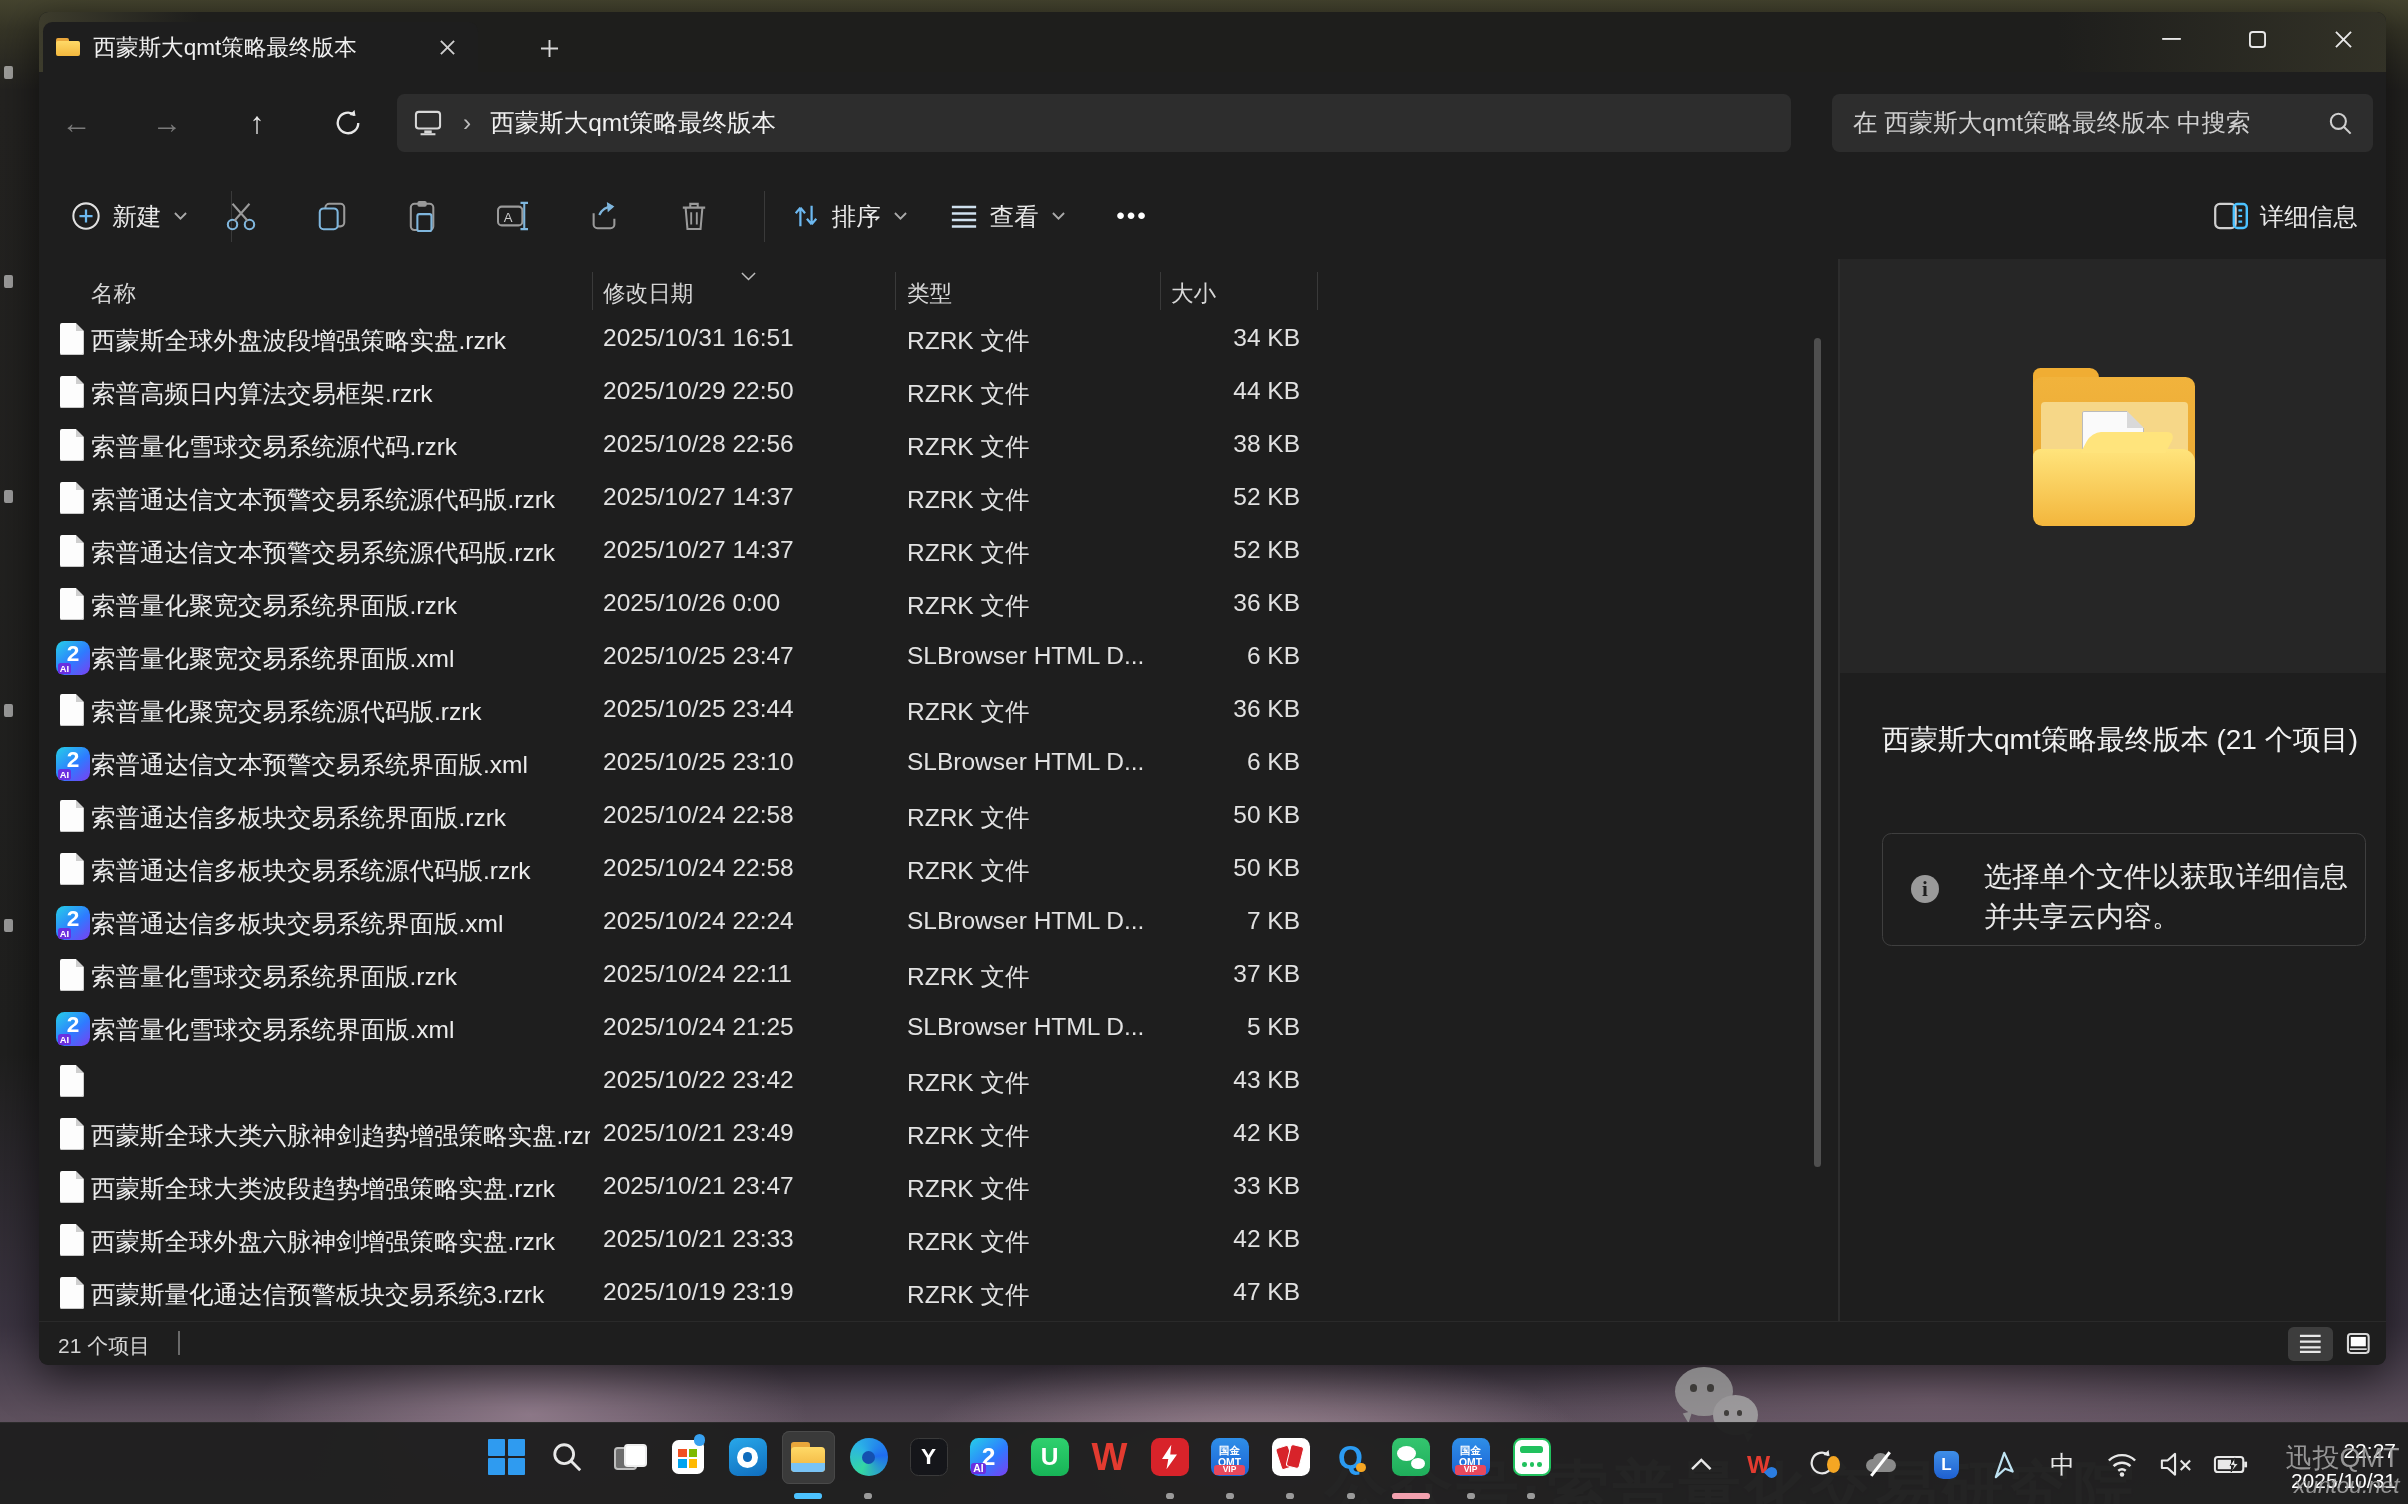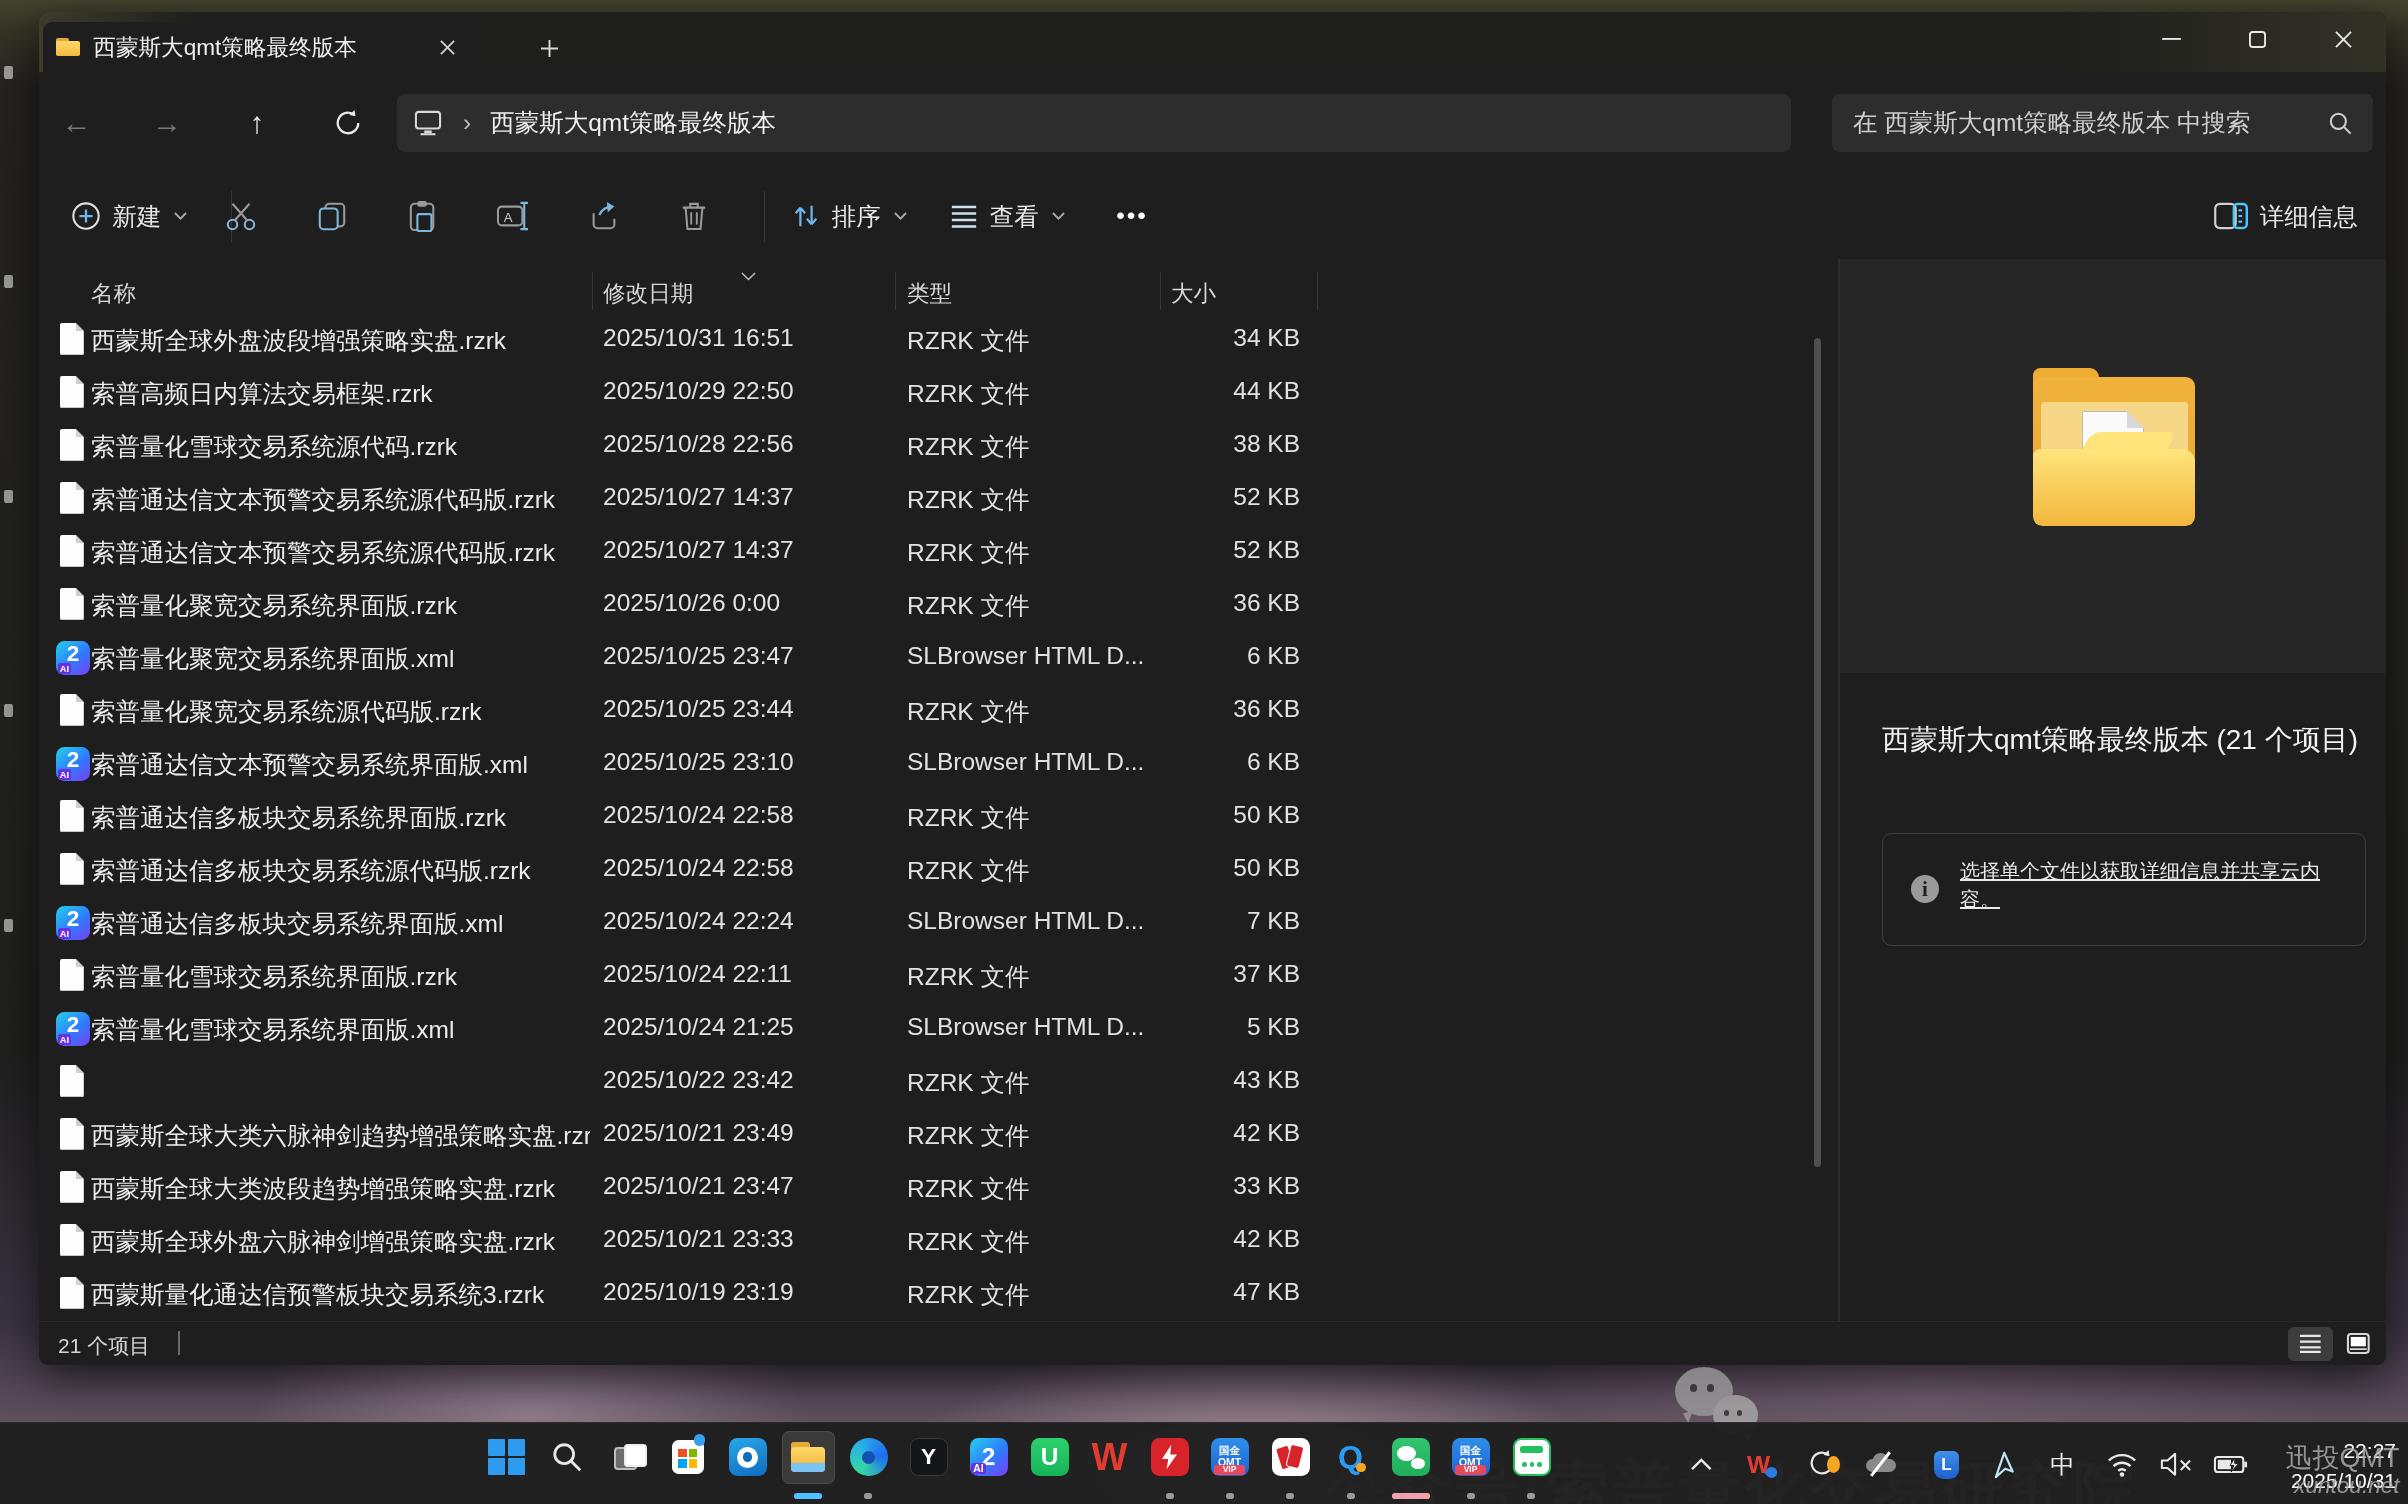--- a/index.html
+++ b/index.html
@@ -88,21 +88,21 @@
   .bigfolder .paper:after{content:"";position:absolute;right:-0.9px;top:-0.9px;border-style:solid;border-width:0 17px 17px 0;
     border-color:#f6d788 #f6d788 #d9d9d9 #d9d9d9;}
   .bigfolder .front{position:absolute;left:0;top:72px;width:162px;height:77px;border-radius:7.5px 13px 9.4px 9.4px;
     background:linear-gradient(180deg,#ffe47c,#f3b63c);}
   .bigfolder .front:before{content:"";position:absolute;left:53px;top:-17px;width:85px;height:21px;background:#ffe47c;
     border-radius:9.4px 9.4px 0 0;transform:skewX(-28deg);}
   #pane-title{position:absolute;left:1843px;top:708px;width:490px;font-size:28px;line-height:1.42;color:#f2f2f2;}
   #info-box{position:absolute;left:1843px;top:821px;width:482px;height:111px;border:0.9px solid #3f3f3f;border-radius:9.4px;}
   .info-i{position:absolute;left:28px;top:41px;width:28px;height:28px;border-radius:50%;background:#9a9a9a;color:#1f1f1f;
     font-family:"Liberation Serif",serif;font-weight:bold;font-size:21px;display:flex;align-items:center;justify-content:center;}
-  #info-text{position:absolute;left:77px;top:22.6px;width:367px;font-size:20px;line-height:1.42;color:#eaeaea;text-decoration:underline;}
+  #info-text{position:absolute;left:101px;top:22.6px;width:367px;font-size:28px;line-height:1.42;color:#eaeaea;}
   
   #statusbar{position:absolute;left:0;bottom:0;right:0;height:43px;border-top:0.9px solid #2a2a2a;background:#1e1e1e;}
   #status-count{position:absolute;left:19px;top:9.4px;font-size:21px;color:#d5d5d5;}
   #status-sep{position:absolute;left:139px;top:8.5px;width:1.9px;height:24.5px;background:#6a6a6a;}
   .viewbtn{position:absolute;top:4.7px;width:45px;height:34px;border-radius:5.6px;display:flex;align-items:center;justify-content:center;}
   .viewbtn.active{background:#3d3d3d;}
 
   
   #taskbar{position:absolute;left:0;top:1422px;width:2409px;height:83px;background:rgba(30,30,30,.96);
     border-top:0.9px solid rgba(255,255,255,.05);z-index:30;}

